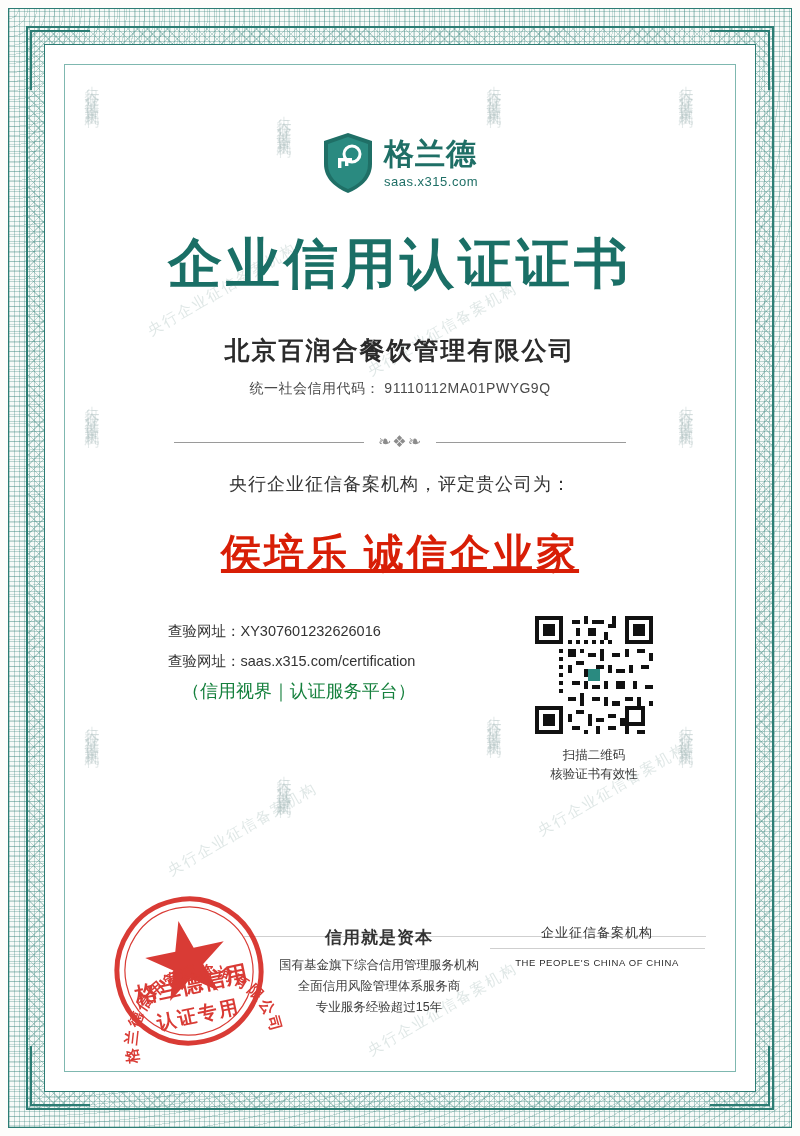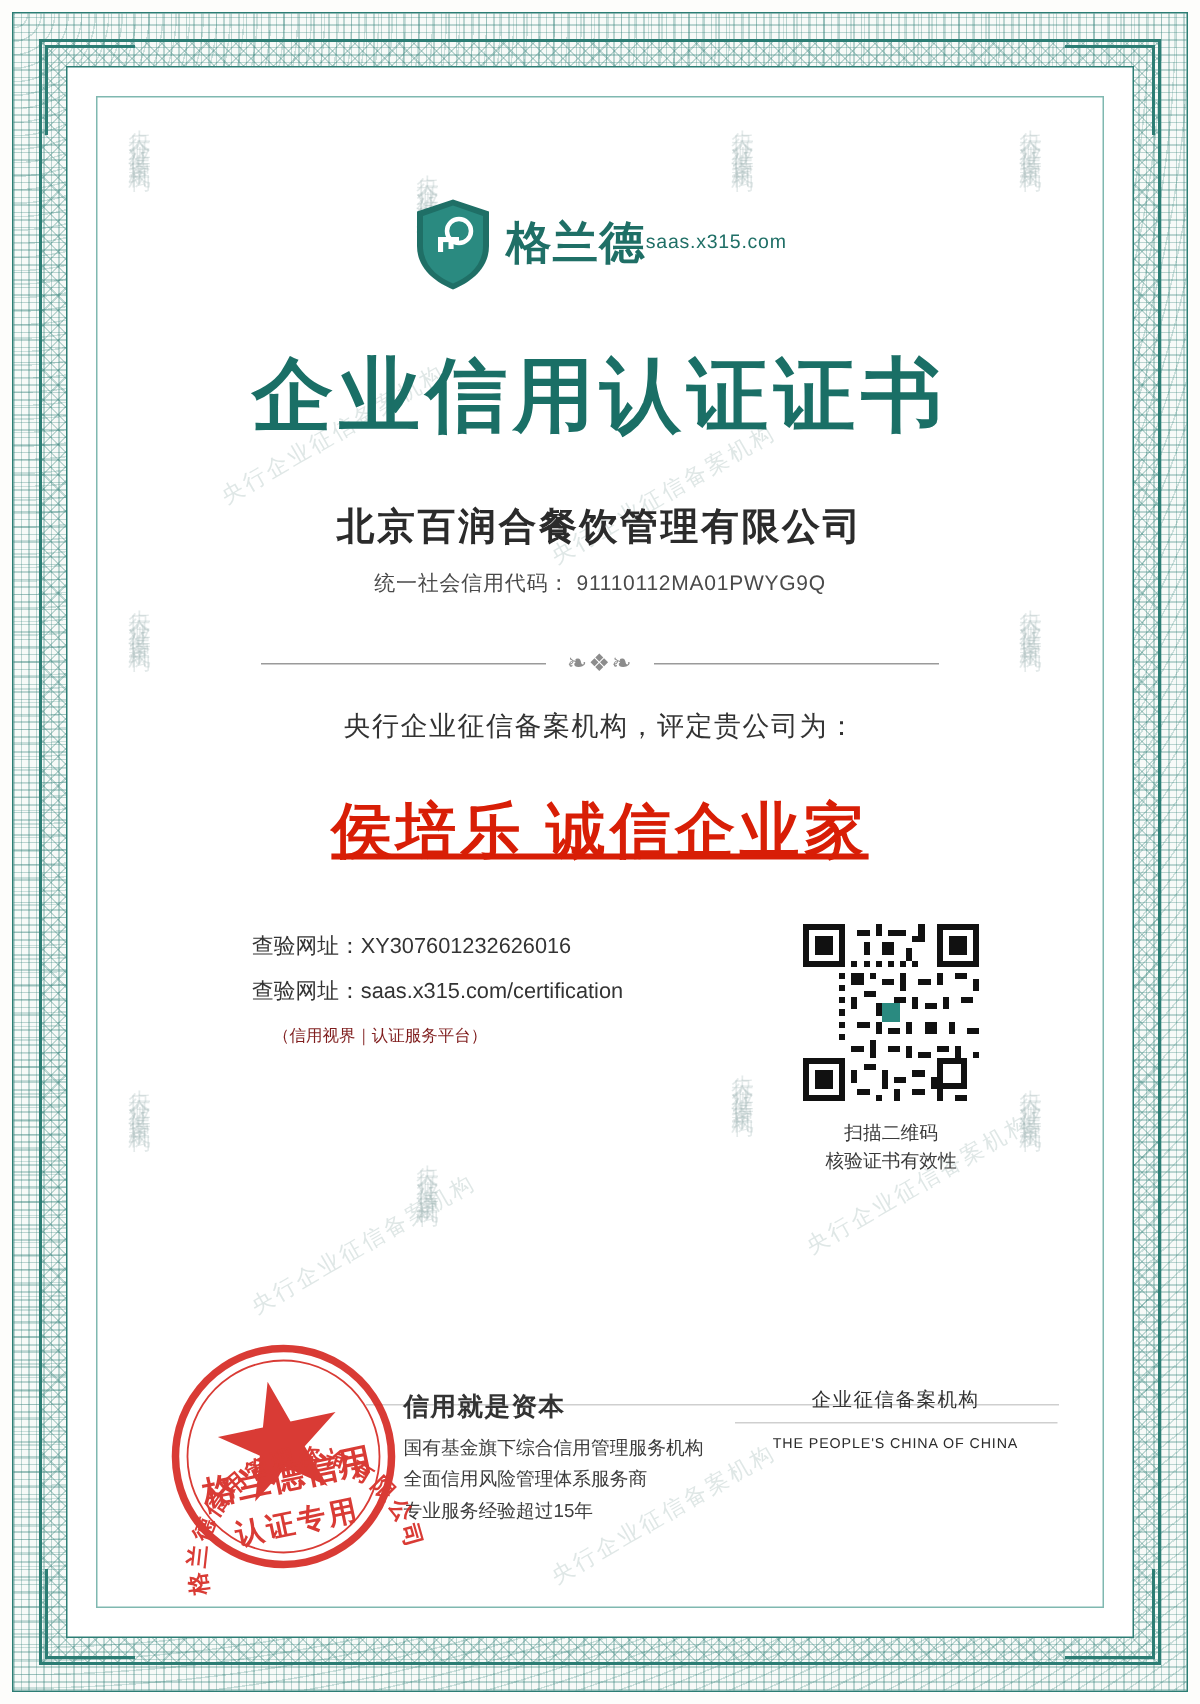--- a/index.html
+++ b/index.html
@@ -107,20 +107,21 @@
     align-items: center;
     gap: 10px;
   }
   .shield {
     width: 52px; height: 62px;
     position: relative;
   }
   .shield svg { display: block; }
   .logo-text {
     display: flex;
+    flex-direction: column;
     align-items: flex-start;
     line-height: 1;
   }
   .logo-name {
     font-size: 30px;
     font-weight: bold;
     color: #1f6f66;
     letter-spacing: 1px;
   }
   .logo-url {
@@ -214,22 +215,22 @@
     position: absolute;
     left: 104px;
     top: 552px;
     width: 330px;
     color: #333;
     font-size: 14.5px;
     line-height: 30px;
   }
   .details .row { white-space: nowrap; }
   .details .sub {
-    color: #7f1d1d;
-    font-size: 11px;
+    color: #15803d;
+    font-size: 18px;
     padding-left: 14px;
   }
 
   .qr-block {
     position: absolute;
     left: 440px;
     top: 552px;
     width: 180px;
     text-align: center;
   }
@@ -255,23 +256,22 @@
     right: 30px;
     top: 872px;
     height: 1px;
     background: #cfcfcf;
   }
   .footer-left {
     position: absolute;
     left: 190px;
     top: 862px;
     width: 250px;
-    text-align: left;
+    text-align: center;
     color: #333;
-    margin-left: 15px;
   }
   .footer-left .slogan {
     font-size: 17px;
     font-weight: bold;
     letter-spacing: 1px;
     margin-bottom: 6px;
   }
   .footer-left .line {
     font-size: 12.5px;
     line-height: 21px;

